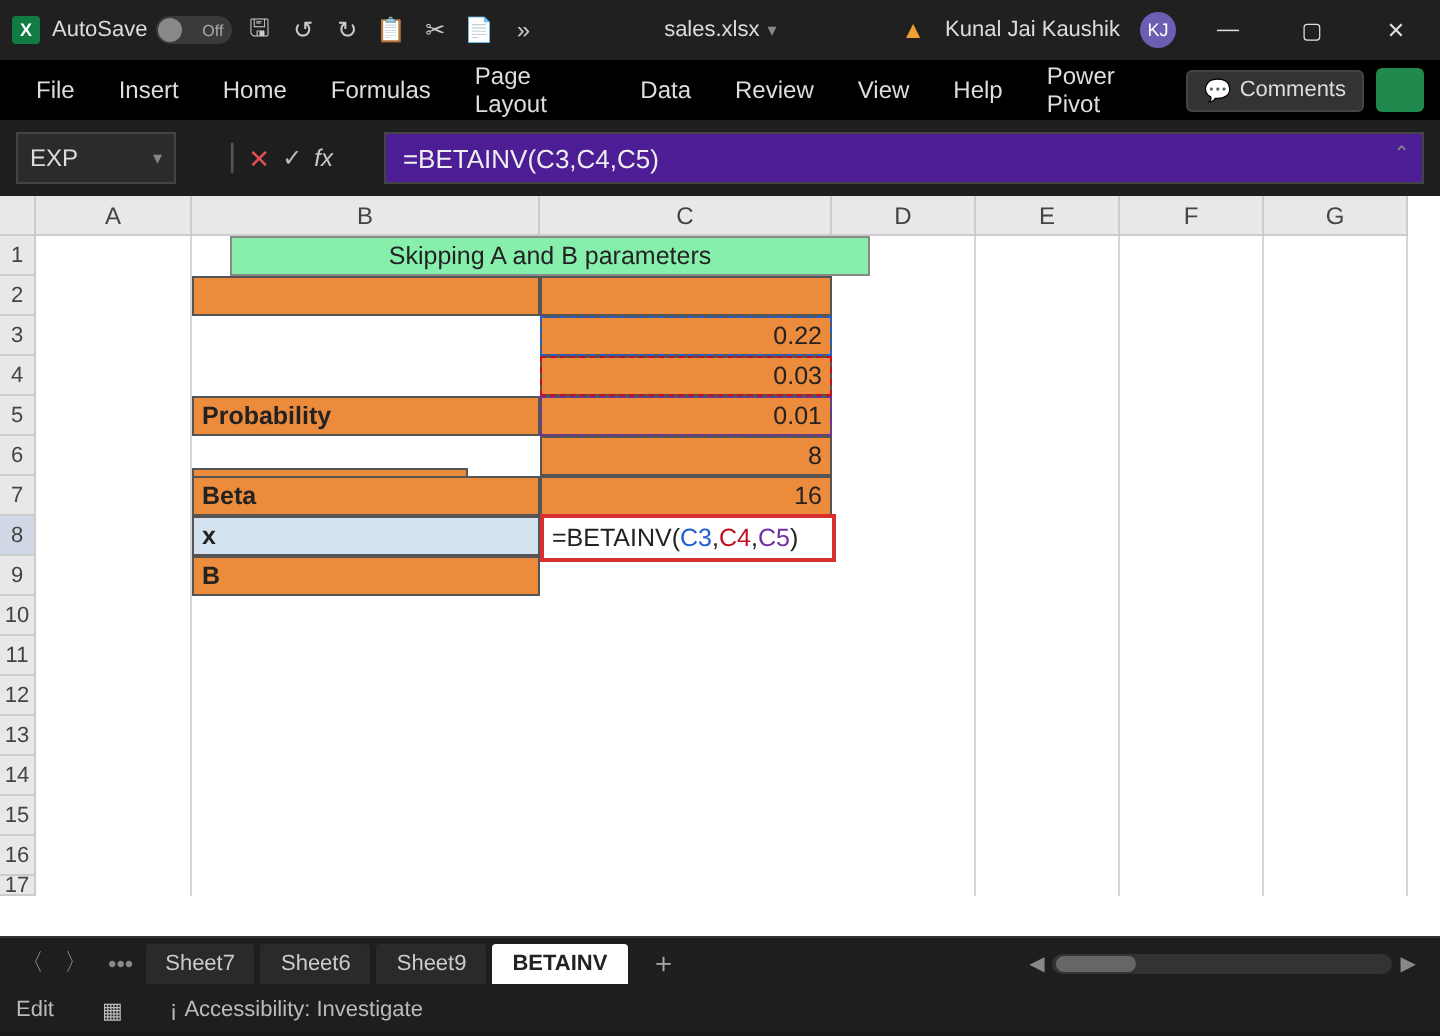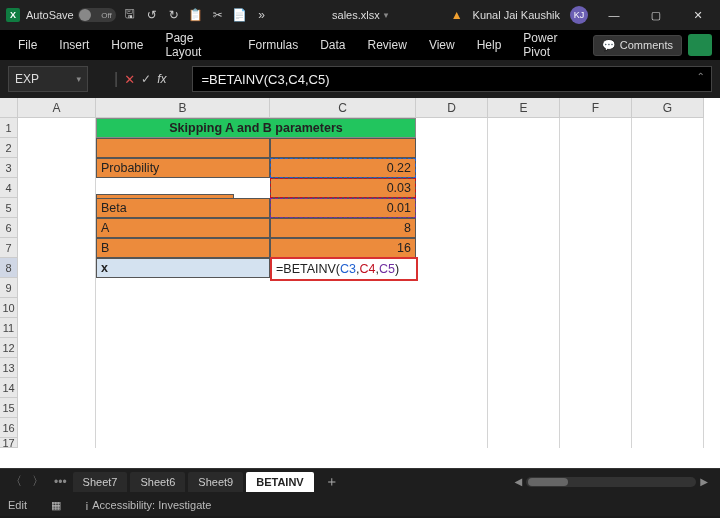--- a/index.html
+++ b/index.html
@@ -25,36 +25,36 @@
   .comments-btn { background:#333; border:1px solid #444; border-radius:3px; padding:3px 8px; font-size:11px; display:flex; align-items:center; gap:4px;}
   .share-btn { width:24px; height:22px; background:#1f8a4c; border-radius:3px; display:flex; align-items:center; justify-content:center; color:#fff; font-size:11px;}
 
   
   .formula-row { display:flex; align-items:stretch; height:38px; background:#1e1e1e; padding:6px 8px; gap:22px;}
   .namebox { width:80px; background:#2b2b2b; border:1px solid #444; display:flex; align-items:center; padding:0 6px; font-size:12px; justify-content:space-between;}
   .fx-controls { display:flex; align-items:center; gap:6px; padding:0 4px;}
   .fx-x { color:#e05050; font-size:13px;}
   .fx-ok { color:#bbb; font-size:12px;}
   .fx-label { font-style:italic; font-size:12px; color:#ccc;}
-  .formula-input { flex:1; background:#000000; border:1px solid #444; display:flex; align-items:center; padding:0 8px; font-size:13px; color:#eee; position:relative;text-align:right;}
+  .formula-input { flex:1; background:#4c1d95; border:1px solid #444; display:flex; align-items:center; padding:0 8px; font-size:13px; color:#eee; position:relative;text-align:right;}
   .formula-expand { position:absolute; right:6px; top:4px; color:#888; font-size:10px;}
 
   
   .sheet-wrap { position:relative; height:370px; background:#fff; color:#222; display:flex;}
   .corner { width:18px; height:20px; background:#e8e8e8; border-right:1px solid #ccc; border-bottom:1px solid #ccc;}
   .col-headers { display:flex; height:20px; }
   .col-h { background:#e8e8e8; border-right:1px solid #ccc; border-bottom:1px solid #ccc; display:flex; align-items:center; justify-content:center; font-size:12px; color:#444;}
   .row-headers { width:18px; }
   .row-h { background:#e8e8e8; border-right:1px solid #ccc; border-bottom:1px solid #ccc; display:flex; align-items:center; justify-content:center; font-size:11px; color:#444; height:20px;}
   .row-h.active { background:#d0d7e5; }
   .grid { position:relative; }
   .cell { position:absolute; border-right:1px solid #d4d4d4; border-bottom:1px solid #d4d4d4; font-size:12.5px; display:flex; align-items:center; padding:0 4px; height:20px; background:#fff;}
-  .hdr-green { background:#22c55e; font-weight:bold; justify-content:center; border:1px solid #888;}
+  .hdr-green { background:#86efac; font-weight:normal; justify-content:center; border:1px solid #888;margin-left:19px;}
   .orange { background:#ec8b3c; border:1px solid #555; }
-  .orange.bold { font-weight:normal;}
+  .orange.bold { font-weight:bold;margin-top:40px;}
   .orange.val { justify-content:flex-end;}
   .x-row { background:#d4e2f0; border:1px solid #555; font-weight:bold;}
   .formula-cell { background:#fff; border:2px solid #d83030; font-size:12.5px; justify-content:flex-start;}
   .ref1 { color:#2060d0;}
   .ref2 { color:#c01020;}
   .ref3 { color:#7030a0;}
   .range-outline { position:absolute; border:1px dashed #2060d0; pointer-events:none;}
 
   
   .tabbar { display:flex; align-items:center; height:26px; background:#1e1e1e; font-size:11px; padding:0 6px; gap:2px; border-top:1px solid #333;}
@@ -104,22 +104,22 @@
     <div class="win-btn">—</div>
     <div class="win-btn">▢</div>
     <div class="win-btn">✕</div>
   </div>
 </div>
 
 <div class="ribbon">
   <div class="ribbon-tab">File</div>
   <div class="ribbon-tab">Insert</div>
   <div class="ribbon-tab">Home</div>
+  <div class="ribbon-tab">Formulas</div>
   <div class="ribbon-tab">Page Layout</div>
-  <div class="ribbon-tab">Formulas</div>
   <div class="ribbon-tab">Data</div>
   <div class="ribbon-tab">Review</div>
   <div class="ribbon-tab">View</div>
   <div class="ribbon-tab">Help</div>
   <div class="ribbon-tab">Power Pivot</div>
   <div class="ribbon-right">
     <div class="comments-btn">
       <span>💬</span>
       <span>Comments</span>
     </div>

